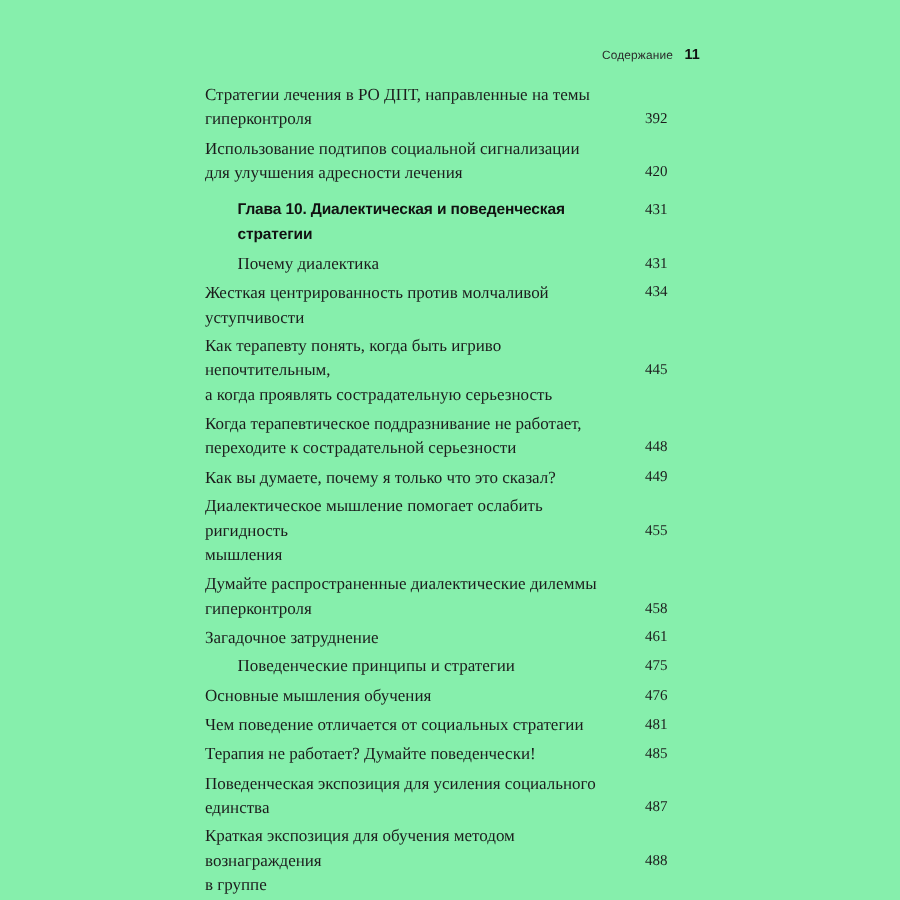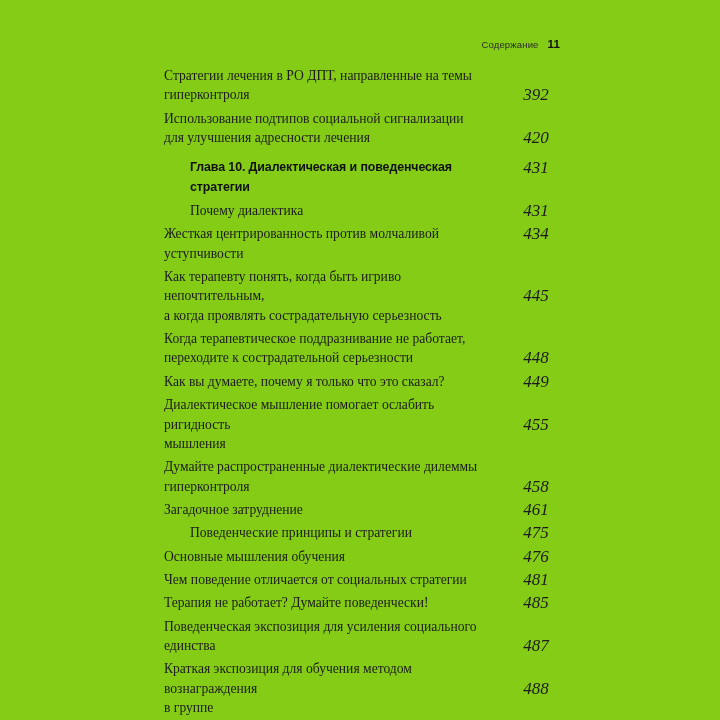--- a/index.html
+++ b/index.html
@@ -15,21 +15,21 @@
     color: #1a1a1a;
     position: relative;
   }
 
   .page {
     position: absolute;
     left: 0;
     top: 0;
     width: 720px;
     height: 720px;
-    background: #84cc16;
+    background: #86efac;
   }
 
   
   .running-head {
     position: absolute;
     left: 160px;
     top: 38px;
     width: 400px;
     text-align: right;
     font-family: "Liberation Sans", "DejaVu Sans", sans-serif;
@@ -71,25 +71,24 @@
     line-height: 19.35px;
     color: #1c1c1c;
     white-space: pre-line;
     padding-right: 60px;
   }
 
   .toc-entry .folio {
     position: absolute;
     right: 0;
     width: 40px;
-    text-align: center;
-    font-size: 17px;
+    text-align: left;
+    font-size: 12px;
     line-height: 19.35px;
     color: #1c1c1c;
-    font-style: italic;
   }
 
   
   .lvl-0 > .title { margin-left: 0px; padding-left: 40px; }
   .lvl-1 > .title { margin-left: 14px; }
 
   
   .chapter > .title {
     font-family: "Liberation Sans", "DejaVu Sans", sans-serif;
     font-weight: bold;

